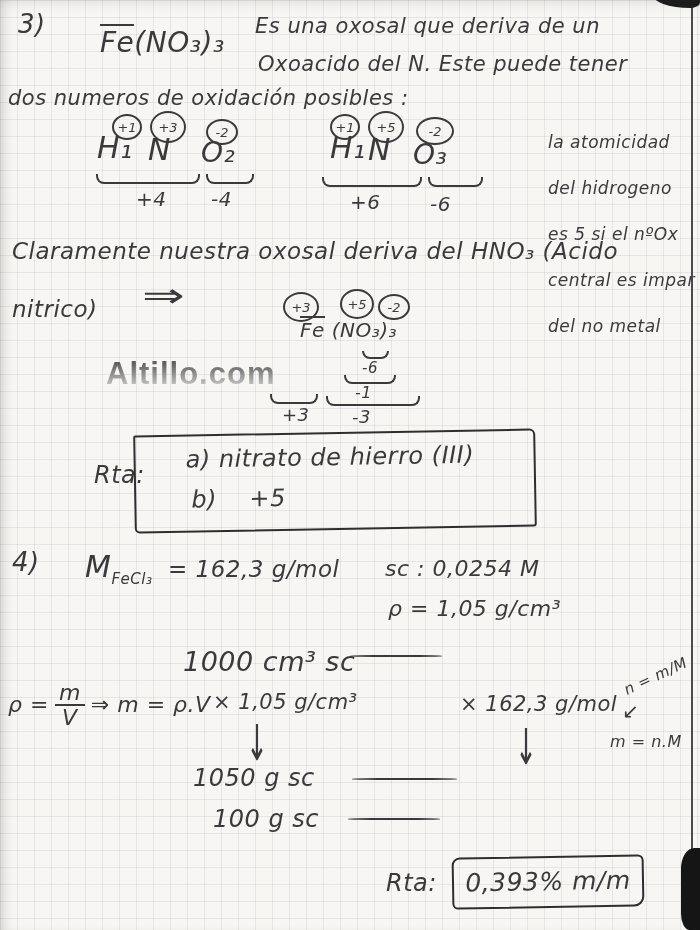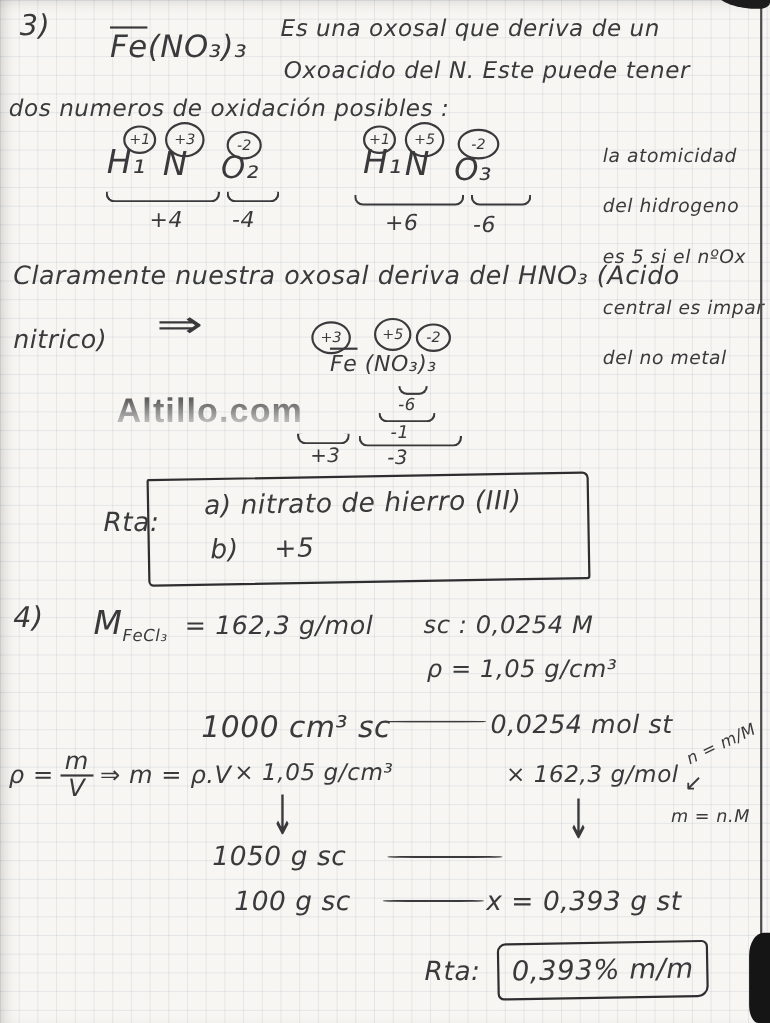--- a/index.html
+++ b/index.html
@@ -109,39 +109,37 @@
   </div>
 
   <div class="hw" style="left:12px; top:548px; font-size:26px;">4)</div>
   <div class="hw" style="left:85px; top:550px; font-size:30px;"><span>M</span><sub class="mm">FeCl₃</sub></div>
   <div class="hw" style="left:168px; top:556px; font-size:23px;">= 162,3 g/mol</div>
   <div class="hw" style="left:385px; top:556px; font-size:22px;">sc : 0,0254 M</div>
   <div class="hw" style="left:388px; top:596px; font-size:22px;">ρ = 1,05 g/cm³</div>
 
   <div class="hw" style="left:183px; top:646px; font-size:27px;">1000 cm³ sc</div>
   <div class="dash" style="left:350px; top:655px; width:92px;"></div>
-  <div class="hw" style="left:446px; top:646px; font-size:23px;">0,0254 mol st</div>
 
   <div class="hw" style="left:8px; top:682px; font-size:22px;"><span>ρ =</span><span class="frac"><span class="fnum">m</span><span class="fden">V</span></span><span>⇒ m = ρ.V</span></div>
 
   <div class="hw" style="left:213px; top:690px; font-size:21px;">× 1,05 g/cm³</div>
   <div class="hw arrow-down" style="left:246px; top:716px; font-size:26px;">↓</div>
   <div class="hw" style="left:460px; top:692px; font-size:21px;">× 162,3 g/mol</div>
   <div class="hw arrow-down" style="left:515px; top:720px; font-size:26px;">↓</div>
 
   <div class="hw" style="left:622px; top:668px; font-size:15px; transform:rotate(-25deg);">n = m/M</div>
   <div class="hw" style="left:622px; top:700px; font-size:20px;">↙</div>
   <div class="hw" style="left:610px; top:733px; font-size:16px;">m = n.M</div>
 
   <div class="hw" style="left:193px; top:765px; font-size:24px;">1050 g sc</div>
   <div class="dash" style="left:352px; top:778px; width:105px;"></div>
 
   <div class="hw" style="left:213px; top:806px; font-size:24px;">100 g sc</div>
   <div class="dash" style="left:348px; top:818px; width:92px;"></div>
-  <div class="hw" style="left:442px; top:806px; font-size:24px;">x = 0,393 g st</div>
 
   <div class="hw" style="left:386px; top:870px; font-size:24px;">Rta:</div>
   <div class="ansbox" style="left:452px; top:856px; width:192px; height:52px; transform:rotate(-1deg); border-radius:8px 6px 10px 6px; display:flex; align-items:center; justify-content:center;">
     <div class="hw" style="position:static; font-size:25px;">0,393% m/m</div>
   </div>
 
   <div class="vline"></div>
   <div class="blob-tr"></div>
   <div class="blob-br"></div>
 

